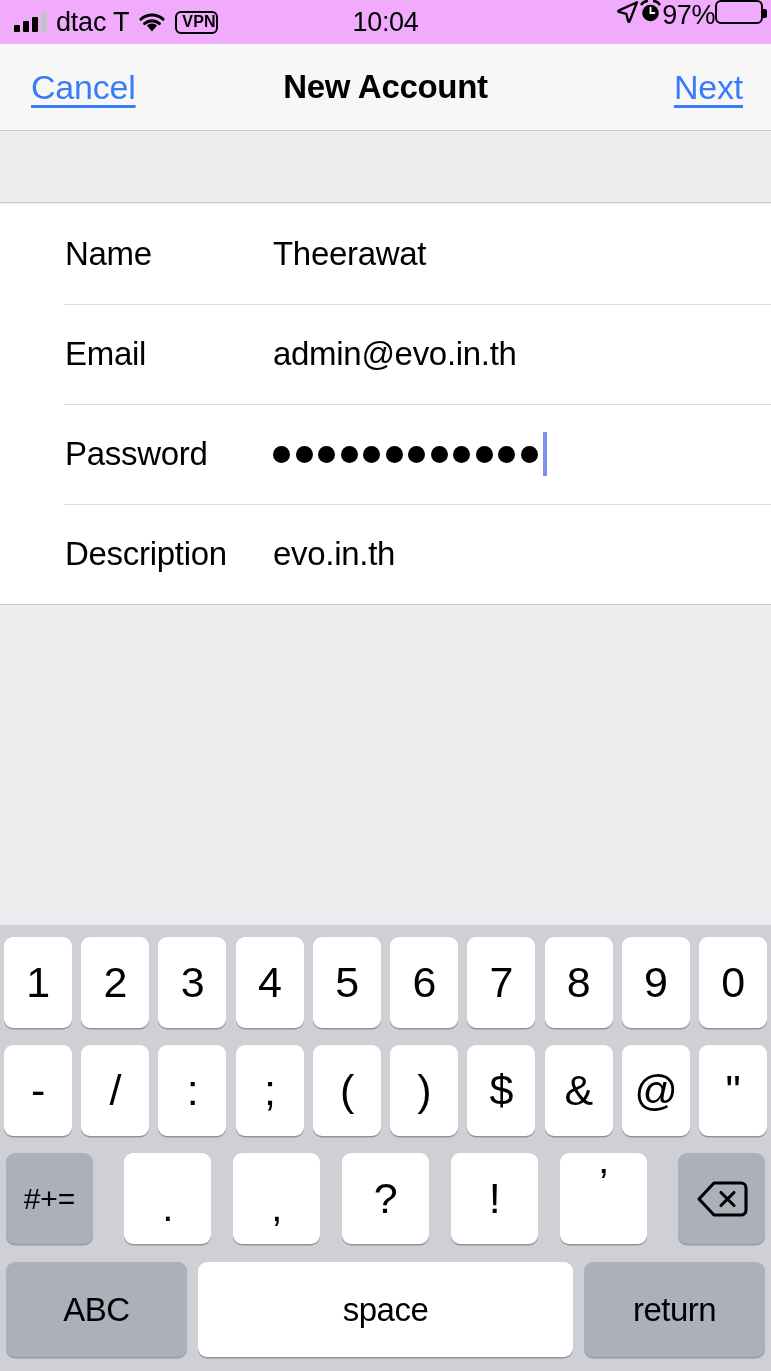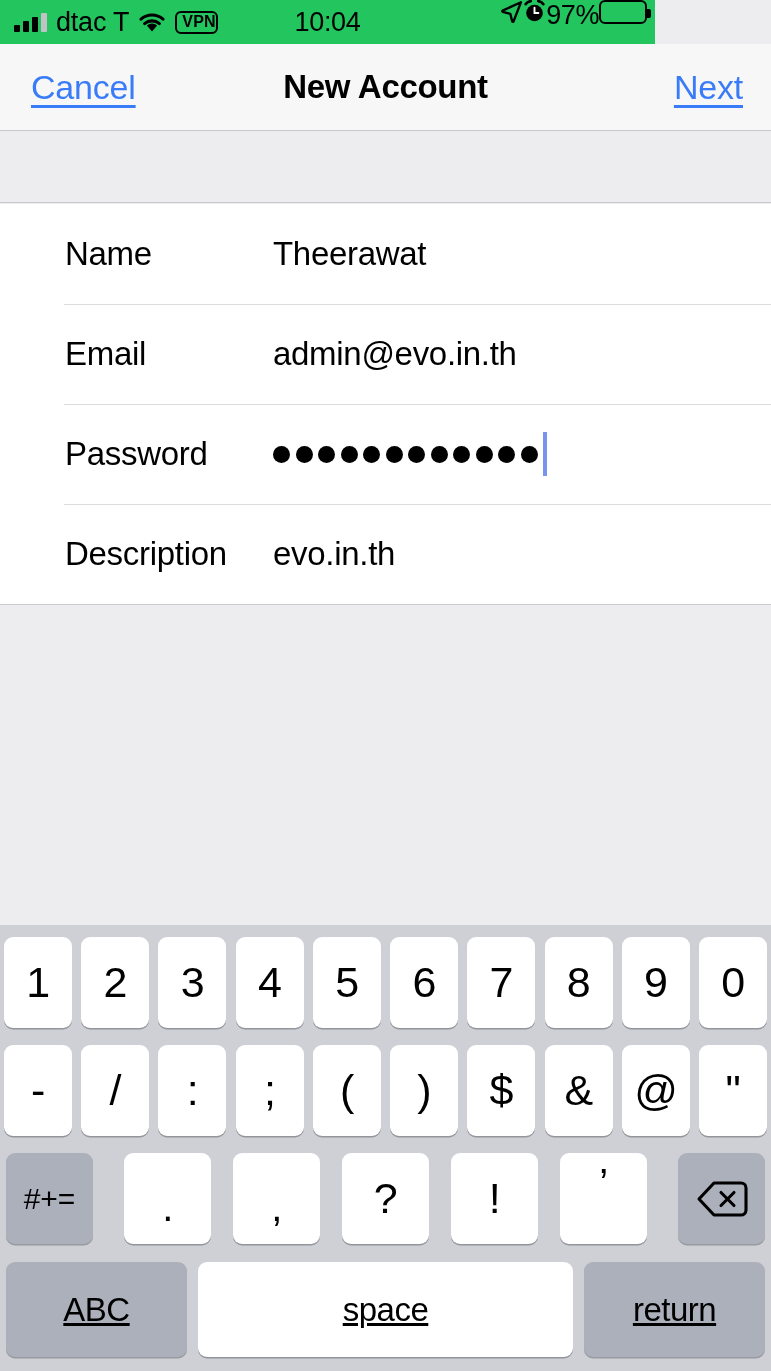--- a/index.html
+++ b/index.html
@@ -13,22 +13,22 @@
   #screen {
     position: relative;
     width: 771px; height: 1371px;
     background: #ededf0;
     overflow: hidden;
   }
 
   
   #status-bar {
     position: absolute; left: 0; top: 0;
-    width: 655px; height: 44px;
-    background: #22c55e;
+    width: 771px; height: 44px;
+    background: #f0abfc;
     display: flex; align-items: center;
     color: #000;
   }
   #status-left {
     display: flex; align-items: center; gap: 9px;
     margin-left: 14px;
   }
   .signal-bars { display: flex; align-items: flex-end; gap: 3px; height: 19px; }
   .signal-bars i { display: block; width: 6px; background: #000; border-radius: 1px; }
   .signal-bars i.b1 { height: 7px; }
@@ -169,21 +169,21 @@
   #key-backspace svg { width: 52px; height: 38px; }
   .r3-mid { display: flex; gap: 22px; }
   .r3-mid .key { font-size: 43px; }
   #key-period, #key-comma, #key-apostrophe { align-items: flex-end; padding-bottom: 14px; }
   #key-period { font-size: 40px; }
   #key-comma { font-size: 40px; }
   #key-apostrophe { align-items: flex-start; padding-top: 8px; padding-bottom: 0; font-size: 40px; }
   #key-question, #key-exclaim { font-size: 43px; }
 
   
-  #kb-row-4 { padding: 1px 6px; justify-content: space-between; margin-bottom: 0; text-decoration: underline; }
+  #kb-row-4 { padding: 1px 6px; justify-content: space-between; margin-bottom: 0; }
   #kb-row-4 .key { height: 95px; font-size: 33px; }
   #key-abc { width: 181px; }
   #key-space { width: 375px; }
   #key-return { width: 181px; }
 </style>
 </head>
 <body>
 
 <div id="screen">
 

